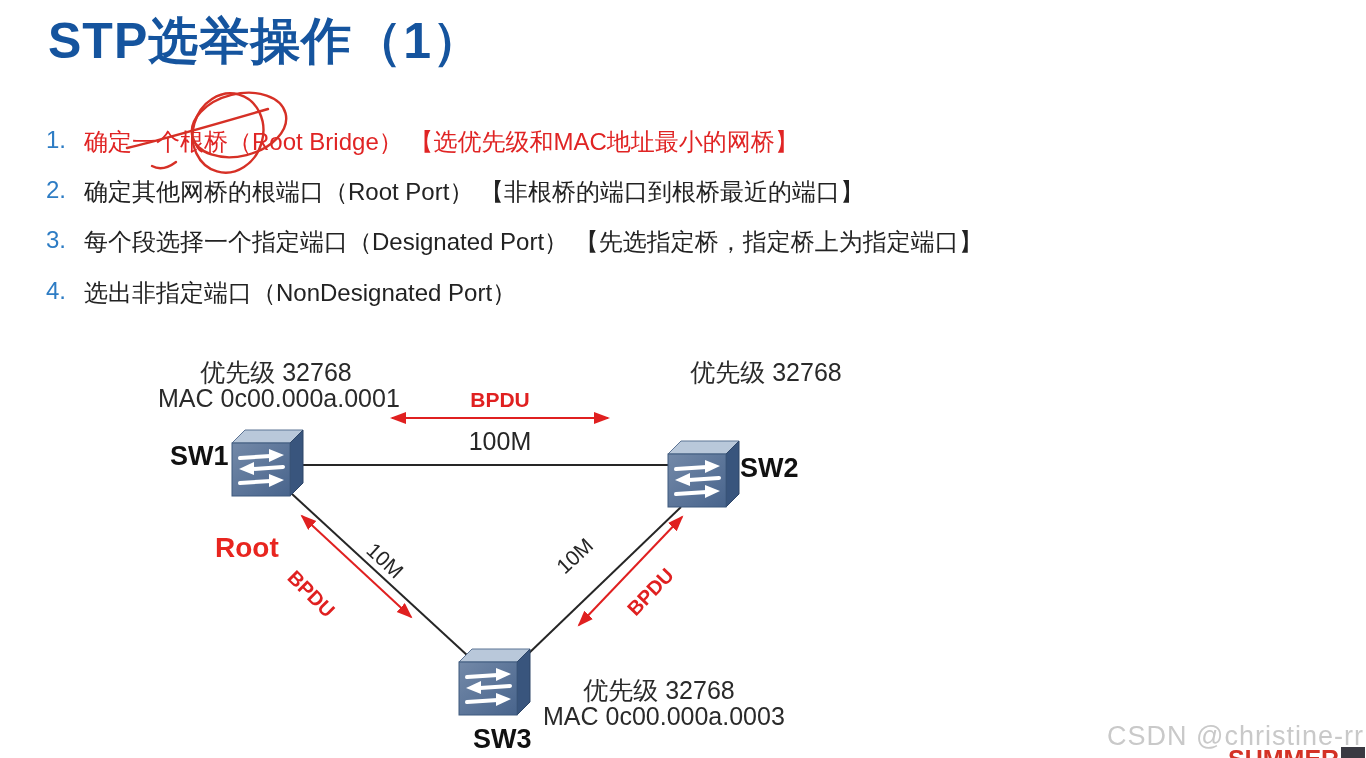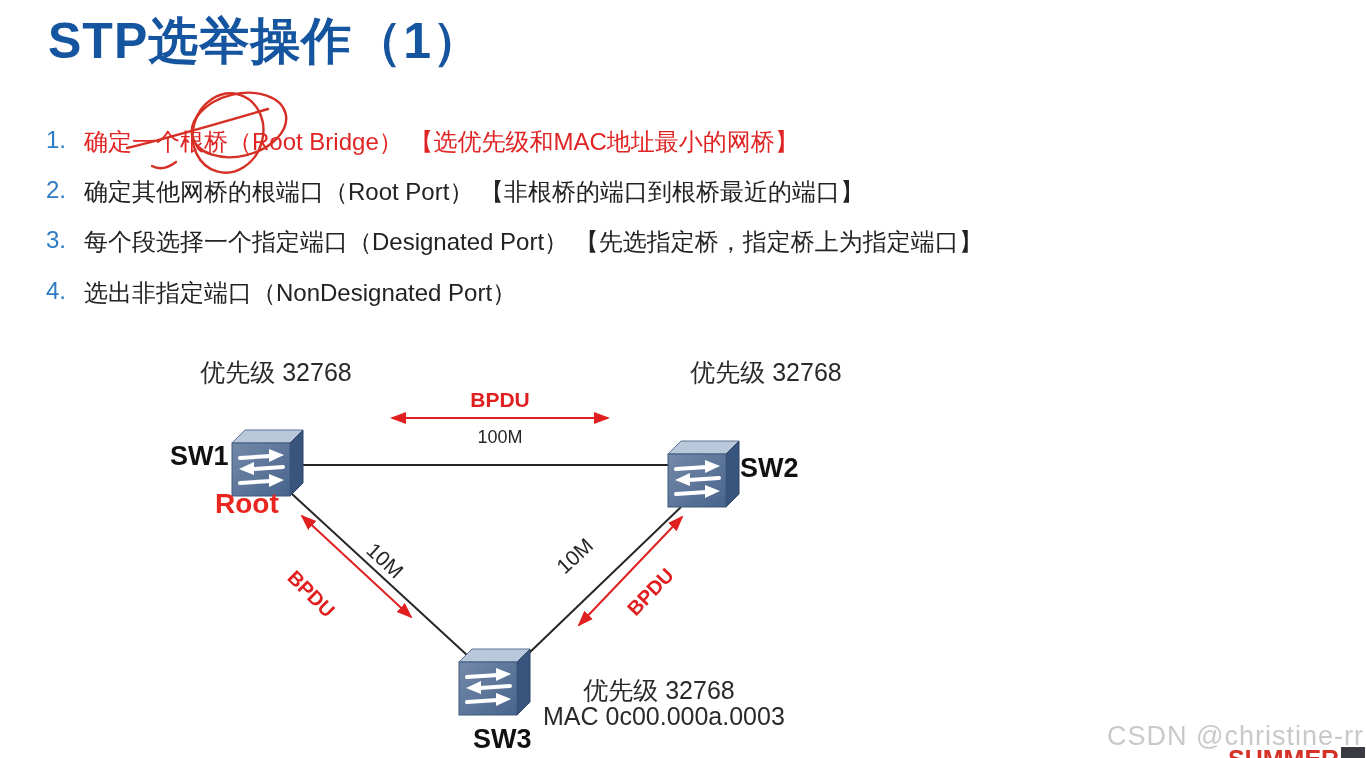--- a/index.html
+++ b/index.html
@@ -18,26 +18,26 @@
   .li.red .txt{color:#e02424;}
   #li1{top:126px;} #li2{top:176px;} #li3{top:226px;} #li4{top:277px;}
   svg.overlay{position:absolute;left:0;top:0;pointer-events:none;}
   .lbl{position:absolute;color:#262626;white-space:nowrap;}
   .node-block{text-align:center;font-size:25px;line-height:26px;color:#2a2a2a;}
   #sw1-block{left:158px;top:359px;width:236px;}
   #sw2-block{left:648px;top:359px;width:236px;}
   #sw3-block{left:543px;top:677px;width:232px;}
   .bpdu{color:#e02020;font-weight:bold;font-size:21px;}
   #bpdu-h{left:458px;top:388px;width:84px;text-align:center;}
-  #speed-h{left:455px;top:427px;width:90px;text-align:center;font-size:18px;}
+  #speed-h{left:455px;top:427px;width:90px;text-align:center;font-size:25px;}
   .sw-name{font-weight:bold;font-size:27px;color:#111;}
   #sw1-name{left:170px;top:441px;}
   #sw2-name{left:740px;top:453px;}
   #sw3-name{left:473px;top:724px;}
-  #root-lbl{left:215px;top:488px;font-weight:bold;font-size:28px;color:#e8251f;}
+  #root-lbl{left:215px;top:532px;font-weight:bold;font-size:28px;color:#e8251f;}
   #speed-l{left:378px;top:538px;font-size:21px;transform:rotate(43deg);transform-origin:left top;}
   #speed-r{left:560px;top:558px;font-size:21px;transform:rotate(-43deg);transform-origin:left center;}
   #bpdu-l{left:299px;top:566px;font-size:20px;transform:rotate(45deg);transform-origin:left top;}
   #bpdu-r{left:631px;top:601px;font-size:20px;transform:rotate(-46deg);transform-origin:left center;}
   .watermark{
     position:absolute;right:2px;top:721px;font-size:27px;color:#c9c9c9;letter-spacing:1px;text-align:center;
   }
   .partial-logo{
     position:absolute;left:1228px;top:747px;width:140px;height:11px;overflow:hidden;
   }
@@ -111,20 +111,21 @@
       <path d="M152,166 C159,170 168,168 176,162"></path>
     </g>
 
     <use href="#swsym" x="232" y="430"></use>
     <use href="#swsym" x="668" y="441"></use>
     <use href="#swsym" x="459" y="649"></use>
   </svg>
 
   <div class="lbl node-block" id="sw1-block">
     <div>优先级 32768</div>
+    <div>MAC 0c00.000a.0001</div>
   </div>
   <div class="lbl node-block" id="sw2-block">
     <div>优先级 32768</div>
   </div>
   <div class="lbl node-block" id="sw3-block">
     <div>优先级 32768</div>
     <div>MAC 0c00.000a.0003</div>
   </div>
 
   <div class="lbl bpdu" id="bpdu-h">BPDU</div>

